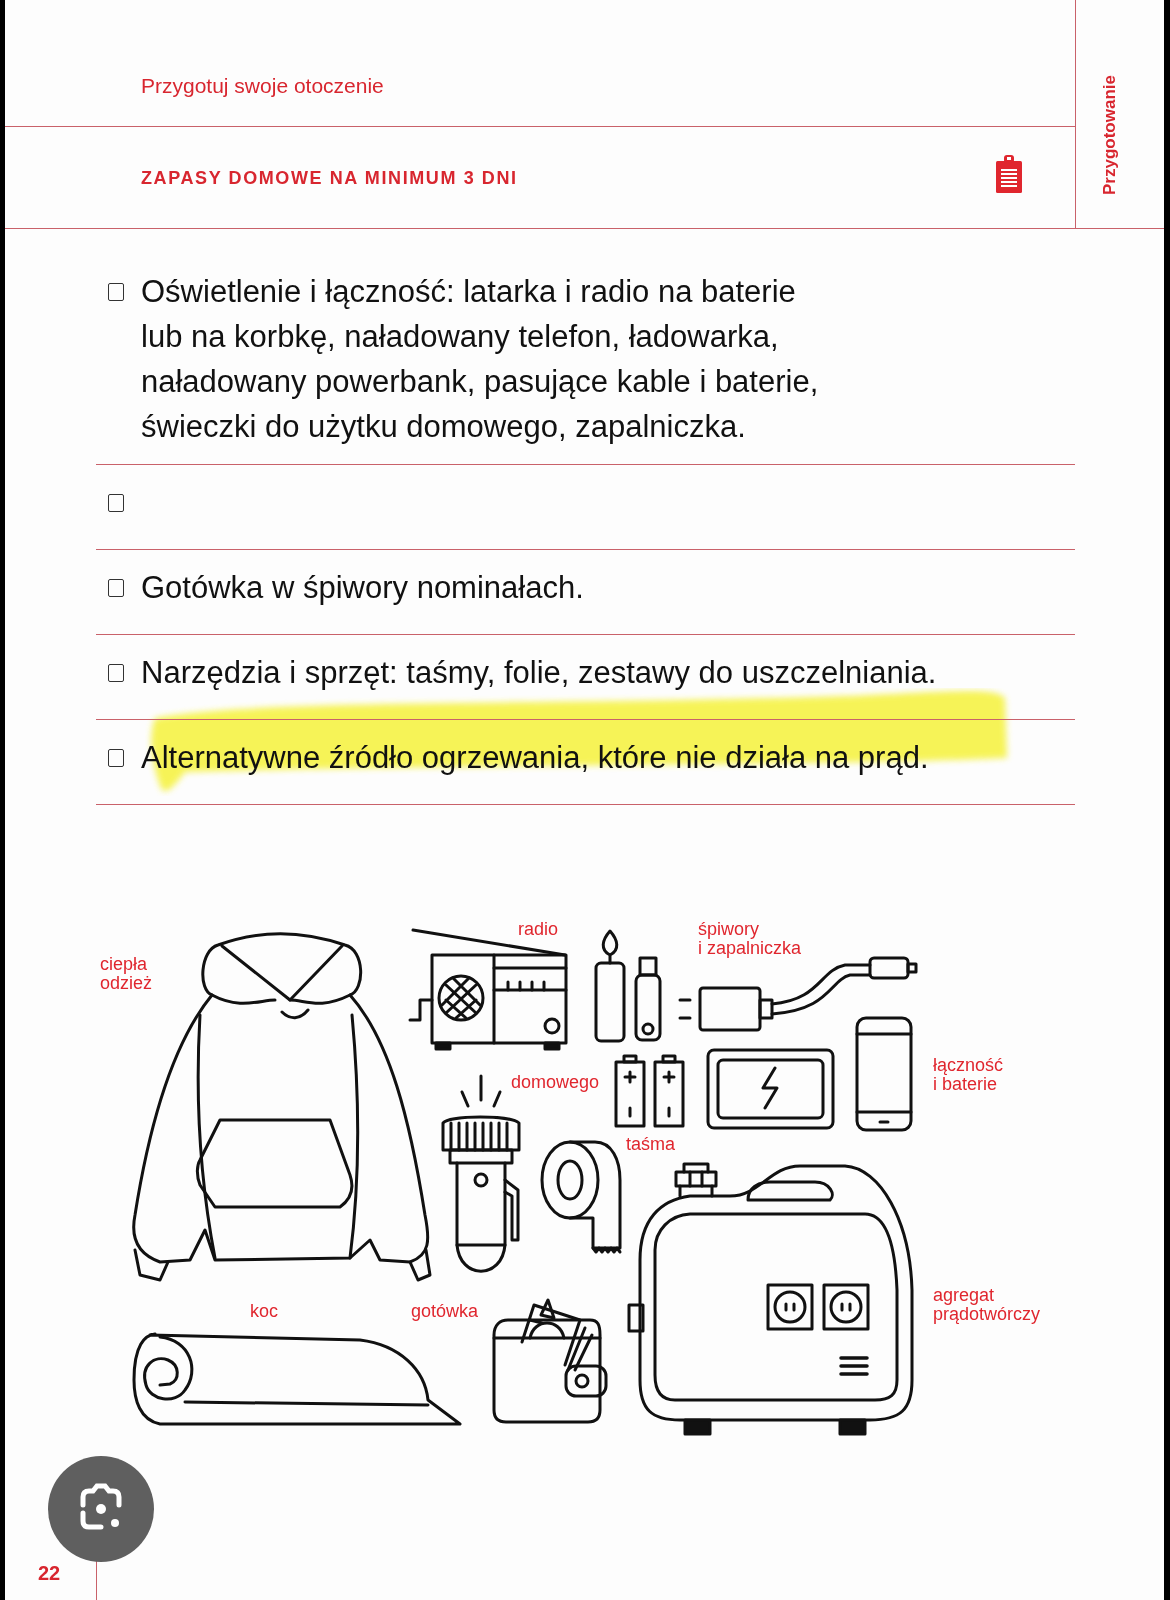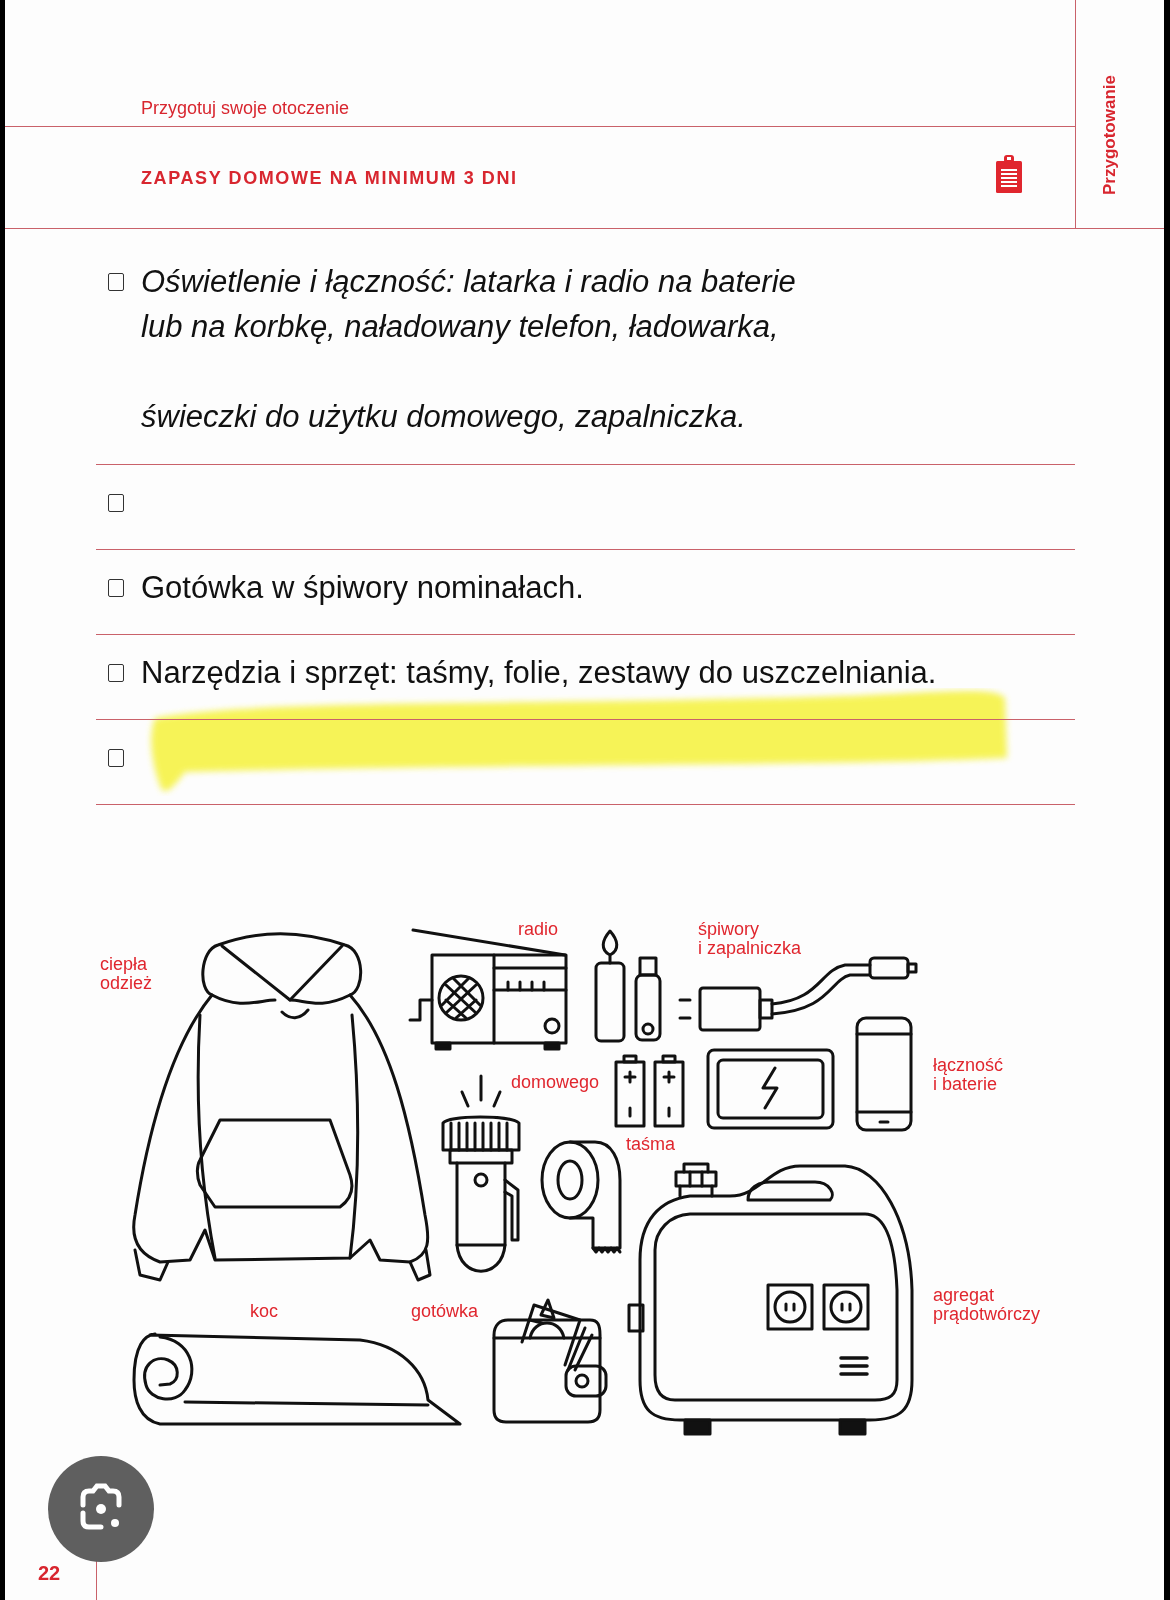--- a/index.html
+++ b/index.html
@@ -5,21 +5,21 @@
   html, body { margin:0; padding:0; }
   body {
     width:1170px; height:1600px; position:relative; overflow:hidden;
     background:#fdfdfd; font-family:"Liberation Sans", sans-serif;
   }
   .edge-left { position:absolute; left:0; top:0; width:5px; height:1600px; background:#000; }
   .edge-right { position:absolute; right:0; top:0; width:6px; height:1600px; background:#000; }
   .hline { position:absolute; height:1px; background:#c9616a; }
   .vline { position:absolute; width:1px; background:#c9616a; }
   .section-label {
-    position:absolute; left:141px; top:74px; font-size:18px; color:#d8262f;margin-top:24px;
+    position:absolute; left:141px; top:74px; font-size:21px; color:#d8262f;
   }
   .section-title {
     position:absolute; left:141px; top:168px; font-size:18px; font-weight:bold;
     letter-spacing:1.6px; color:#d8262f;text-align:center;
   }
   .clip-icon { position:absolute; left:996px; top:155px; width:26px; height:38px; }
   .side-tab {
     position:absolute; left:1100px; top:195px; transform-origin:left top;
     transform:rotate(-90deg); font-size:17px; font-weight:bold; color:#d8262f;
     white-space:nowrap;
@@ -74,24 +74,25 @@
 
 <svg class="highlight" viewBox="0 0 870 108" preserveAspectRatio="none">
   <defs>
     <filter id="blur">
         <feGaussianBlur stdDeviation="3"></feGaussianBlur>
       </filter>
   </defs>
   <path d="M10 30 C 120 10, 400 18, 700 8 C 800 4, 850 -2, 860 10 L 862 70 C 700 78, 300 76, 40 84 C 28 100, 20 108, 16 100 C 8 80, 2 50, 10 30 Z" fill="#f5f23a" opacity="0.85" filter="url(#blur)"></path>
 </svg>
 
-<div class="checklist-item" style="top:263px; height:190px;font-style:italic;">
+<div class="checklist-item" style="top:273px; height:190px;">
   <div class="checkbox" style="top:10px;"></div>
   <div class="item-text" style="top:-4px;">Oświetlenie i łączność: latarka i radio na baterie</div>
   <div class="item-text" style="top:41px;">lub na korbkę, naładowany telefon, ładowarka,</div>
+  <div class="item-text" style="top:86px;">naładowany powerbank, pasujące kable i baterie,</div>
   <div class="item-text" style="top:131px;">świeczki do użytku domowego, zapalniczka.</div>
 </div>
 <div class="hline" style="left:96px; top:464px; width:979px;"></div>
 
 <div class="checklist-item" style="top:480px; height:60px;">
   <div class="checkbox" style="top:14px;"></div>
 </div>
 <div class="hline" style="left:96px; top:549px; width:979px;"></div>
 
 <div class="checklist-item" style="top:565px; height:60px;">
@@ -101,20 +102,21 @@
 <div class="hline" style="left:96px; top:634px; width:979px;"></div>
 
 <div class="checklist-item" style="top:650px; height:60px;">
   <div class="checkbox" style="top:14px;"></div>
   <div class="item-text" style="top:0;">Narzędzia i sprzęt: taśmy, folie, zestawy do uszczelniania.</div>
 </div>
 <div class="hline" style="left:96px; top:719px; width:979px;"></div>
 
 <div class="checklist-item" style="top:735px; height:60px;">
   <div class="checkbox" style="top:14px;"></div>
+  <div class="item-text" style="top:0;">Alternatywne źródło ogrzewania, które nie działa na prąd.</div>
 </div>
 <div class="hline" style="left:96px; top:804px; width:979px;"></div>
 
 <svg class="illustration" viewBox="0 880 1170 560" fill="none" stroke="#111" stroke-width="3" stroke-linecap="round" stroke-linejoin="round">
 
   <g>
     <path d="M218 945 C 200 950, 198 990, 212 995 C 175 1040, 150 1120, 135 1215 C 130 1240, 140 1255, 160 1262 L 190 1260 L 205 1230 L 215 1260 L 350 1258 L 370 1240 L 380 1260 L 410 1262 C 430 1255, 430 1240, 425 1215 C 410 1120, 390 1040, 350 995 C 365 990, 365 950, 345 945 C 300 930, 260 930, 218 945 Z"></path>
     <path d="M222 946 L 290 1000 L 342 946"></path>
     <path d="M212 995 C 240 1010, 260 1000, 275 1000 M 350 995 C 320 1010, 305 1000, 290 1000"></path>
     <path d="M282 1012 C 290 1020, 300 1020, 308 1010"></path>

